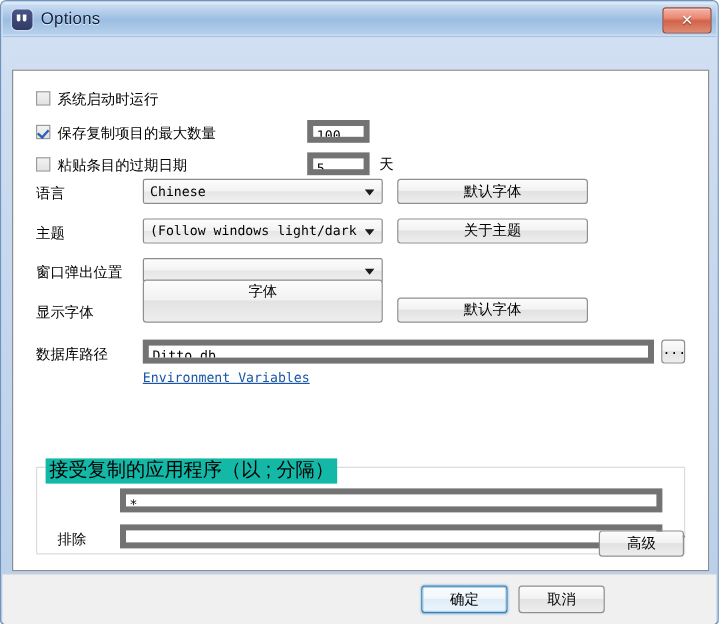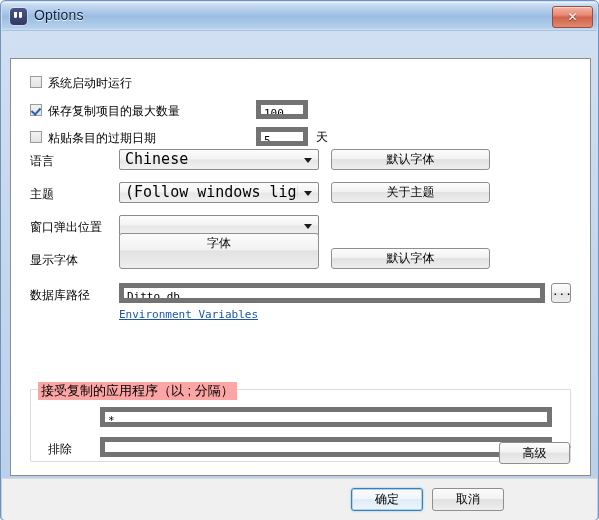--- a/index.html
+++ b/index.html
@@ -201,21 +201,21 @@
     border-radius: 2px;
     cursor: pointer;
     overflow: hidden;
   }
   .combo .combo-text {
     position: absolute;
     left: 5px; top: 0;
     right: 20px;
     line-height: 19px;
     font-family: "DejaVu Sans Mono", monospace;
-    font-size: 15px;
+    font-size: 11px;
     color: #000;
     white-space: nowrap;
     overflow: hidden;
   }
   .combo .arrow {
     position: absolute;
     right: 6px; top: 8px;
     width: 0; height: 0;
     border-left: 4px solid transparent;
     border-right: 4px solid transparent;
@@ -261,23 +261,23 @@
     left: 19px; top: 330px;
     width: 541px;
     height: 73px;
     box-sizing: border-box;
     border: 1px solid #dcdcdc;
     border-radius: 1px;
   }
   #group-title {
     position: absolute;
     left: 27px; top: 323px;
-    background: #fca5a5;
+    background: #14b8a6;
     padding: 0 3px;
-    font-size: 13px;
+    font-size: 16px;
     color: #000;
     white-space: nowrap;
   }
 </style>
 </head>
 <body>
 
 <div id="window">
 
   <div id="titlebar">

